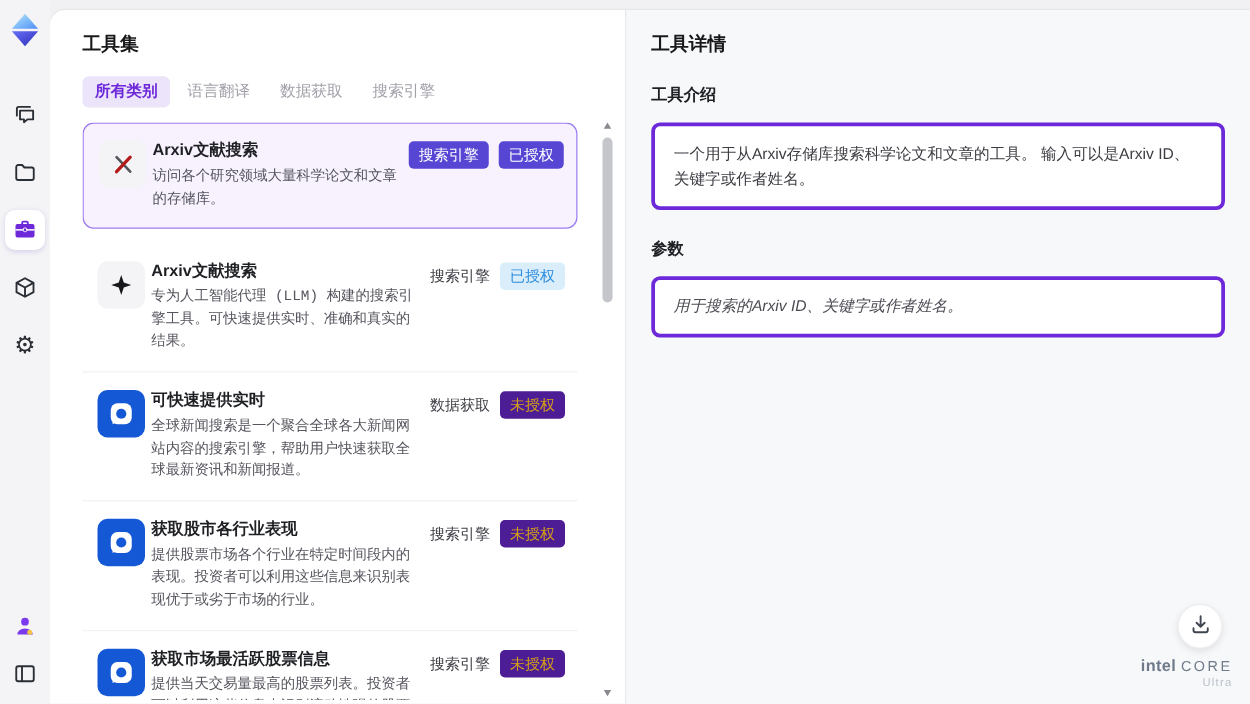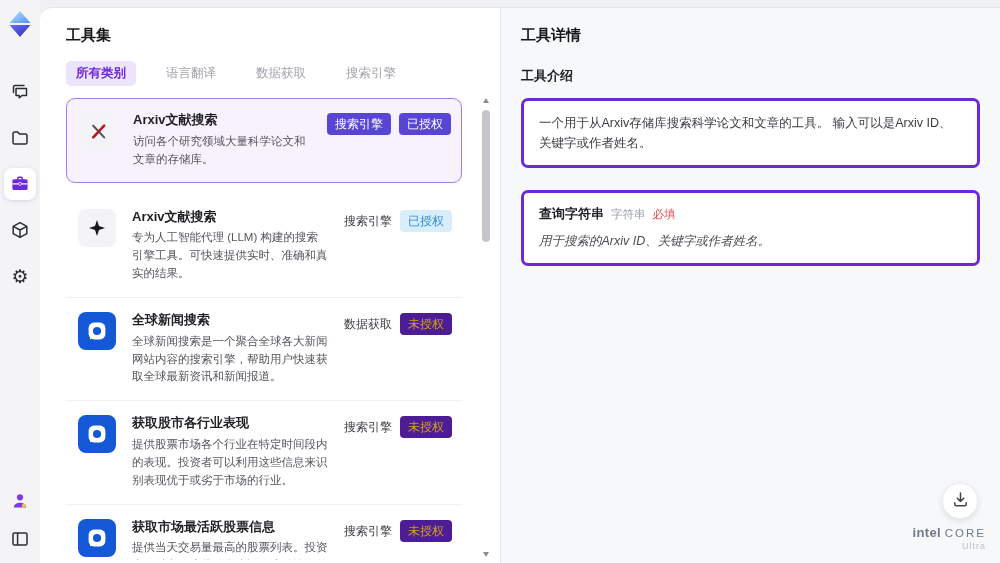--- a/index.html
+++ b/index.html
@@ -19,36 +19,36 @@
   .gear-glyph { font-size:19px; color:#2a2e35; line-height:1; }
 
   
   .main-wrap { flex:1; padding-top:8px; background:#f1f1f4; min-width:0; }
   .surface { display:flex; height:555px; background:#ffffff; border-radius:12px 0 0 0;
     overflow:hidden; box-shadow:0 -1px 0 rgba(0,0,0,.04); }
 
   
   .list-panel { width:460px; flex:0 0 460px; padding:18px 24px 0 26px; position:relative; }
   .list-title { font-size:15px; font-weight:bold; color:#18181b; }
-  .tabs { display:flex; align-items:center; gap:20px; margin:16px 0 12px; }
+  .tabs { display:flex; align-items:center; gap:4px; margin:16px 0 12px; }
   .tab { font-size:12.5px; color:#a1a1aa; padding:4px 10px; border-radius:5px; cursor:pointer;
     white-space:nowrap; background:transparent; border:none; }
   .tab.active { background:#ece4fb; color:#6d28d9; font-weight:bold; }
 
   .tool-list { height:462px; overflow:hidden; padding-right:14px; }
-  .tool-row { display:flex; gap:16px; padding:14px 10px 14px 12px;
+  .tool-row { display:flex; gap:5px; padding:14px 10px 14px 12px;
     border-bottom:1px solid #f1f1f4; cursor:pointer; }
   .tool-row.selected { border:1.5px solid #9b7ef0; background:#f7f2fe; border-radius:9px;
     margin-bottom:12px; padding:13px 10px 13px 12px; }
   .tool-icon { width:38px; height:38px; border-radius:8px; background:#f4f4f6; flex:0 0 38px;
     display:flex; align-items:center; justify-content:center; }
   .tool-icon.icon-blue { background:#1558d6; }
   .tool-mid { flex:1; min-width:0; }
   .tool-name { font-size:13px; font-weight:bold; color:#1f2024; line-height:1.3; }
-  .tool-desc { font-size:11.5px; color:#55555e; line-height:1.55; margin-top:4px; }
+  .tool-desc { font-size:11.5px; color:#55555e; line-height:1.55; margin-top:4px;font-family:Liberation Mono, monospace; }
   .tool-tags { display:flex; gap:8px; align-items:flex-start; flex:0 0 auto; padding-top:1px; }
   .badge { font-size:12px; border-radius:4px; padding:2px 8px; white-space:nowrap; line-height:1.5; }
   .badge.solid { background:#5646d3; color:#ffffff; }
   .badge.blue { background:#d9edfb; color:#2f8ede; }
   .badge.yellow { background:#4c1d95; color:#d3a017; }
   .badge.plain { background:transparent; color:#3f3f46; padding:2px 0; }
 
   
   .scrollbar { position:absolute; top:90px; bottom:6px; right:9px; width:9px; }
   .sb-arrow { position:absolute; left:1px; width:0; height:0;
@@ -215,21 +215,21 @@
 
   <div class="tool-row">
     <div class="tool-icon icon-blue">
                 <svg viewBox="0 0 20 20" width="24" height="24">
                   <rect x="3" y="3" width="14" height="14" rx="4.5" fill="#ffffff"></rect>
                   <circle cx="10" cy="10" r="3.4" fill="#1558d6"></circle>
                   <path d="M4.2 17 l3.2 -1.8 H4.2 Z" fill="#ffffff"></path>
                 </svg>
               </div>
     <div class="tool-mid">
-      <div class="tool-name">全球新闻搜索</div>
+      <div class="tool-name">可快速提供实时</div>
       <div class="tool-desc">全球新闻搜索是一个聚合全球各大新闻网站内容的搜索引擎，帮助用户快速获取全球最新资讯和新闻报道。</div>
     </div>
     <div class="tool-tags">
       <span class="badge cat plain">数据获取</span>
       <span class="badge auth yellow">未授权</span>
     </div>
   </div>
 
   <div class="tool-row">
     <div class="tool-icon icon-blue">
@@ -277,26 +277,22 @@
       </section>
 
       <section class="detail-panel">
         <h2 class="detail-title">工具详情</h2>
 
         <h3 class="section-h">工具介绍</h3>
         <div class="white-box">
           <p class="intro-text">一个用于从Arxiv存储库搜索科学论文和文章的工具。 输入可以是Arxiv ID、关键字或作者姓名。</p>
         </div>
 
+        <h3 class="section-h">参数</h3>
         <div class="white-box">
-          <div class="param-head">
-            <span class="param-name">查询字符串</span>
-            <span class="param-type">字符串</span>
-            <span class="param-req">必填</span>
-          </div>
           <p class="param-desc">用于搜索的Arxiv ID、关键字或作者姓名。</p>
         </div>
 
         <button class="fab">
           <span>
             <svg viewBox="0 0 20 20" width="19" height="19" fill="none" stroke="#3f4650" stroke-width="1.6" stroke-linecap="round" stroke-linejoin="round">
               <path d="M10 3.2 V11.6 M6.6 8.6 L10 12 13.4 8.6"></path>
               <path d="M4 13.3 V15 a1.6 1.6 0 0 0 1.6 1.6 h8.8 A1.6 1.6 0 0 0 16 15 v-1.7"></path>
             </svg>
           </span>

